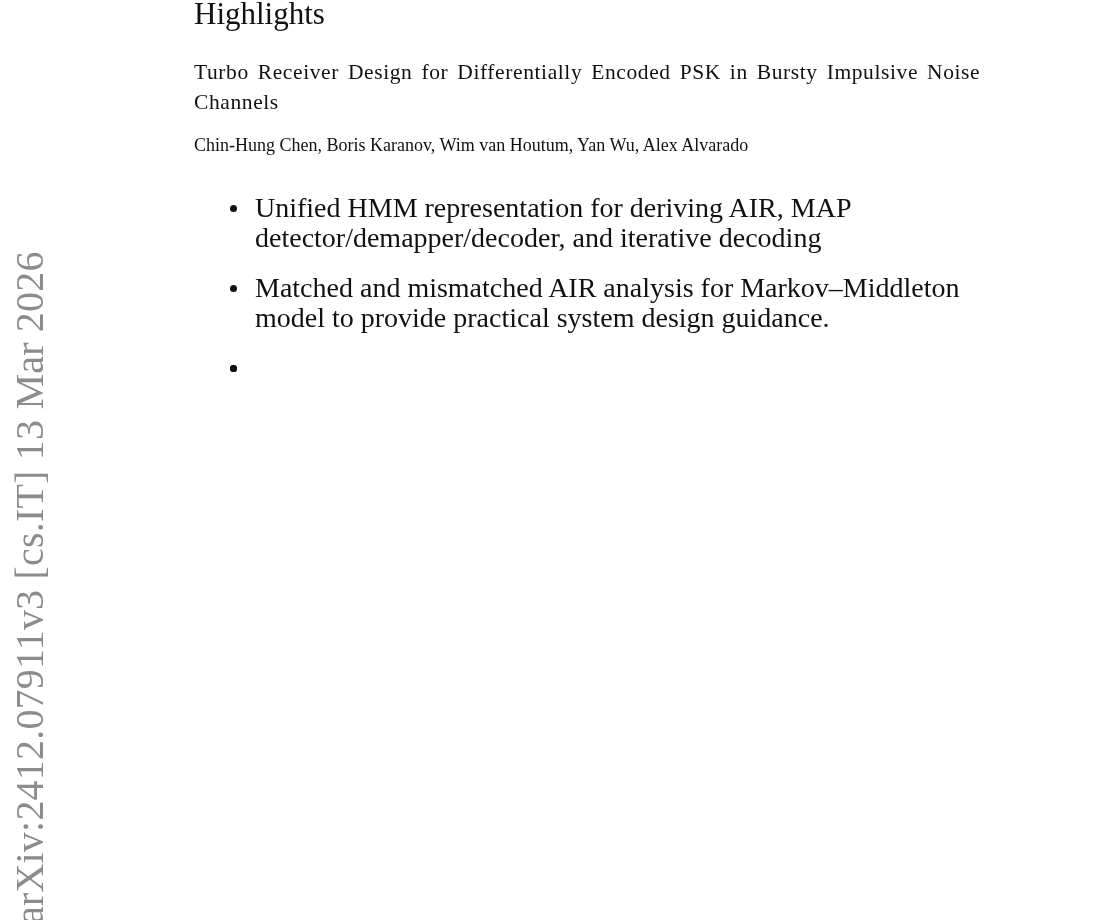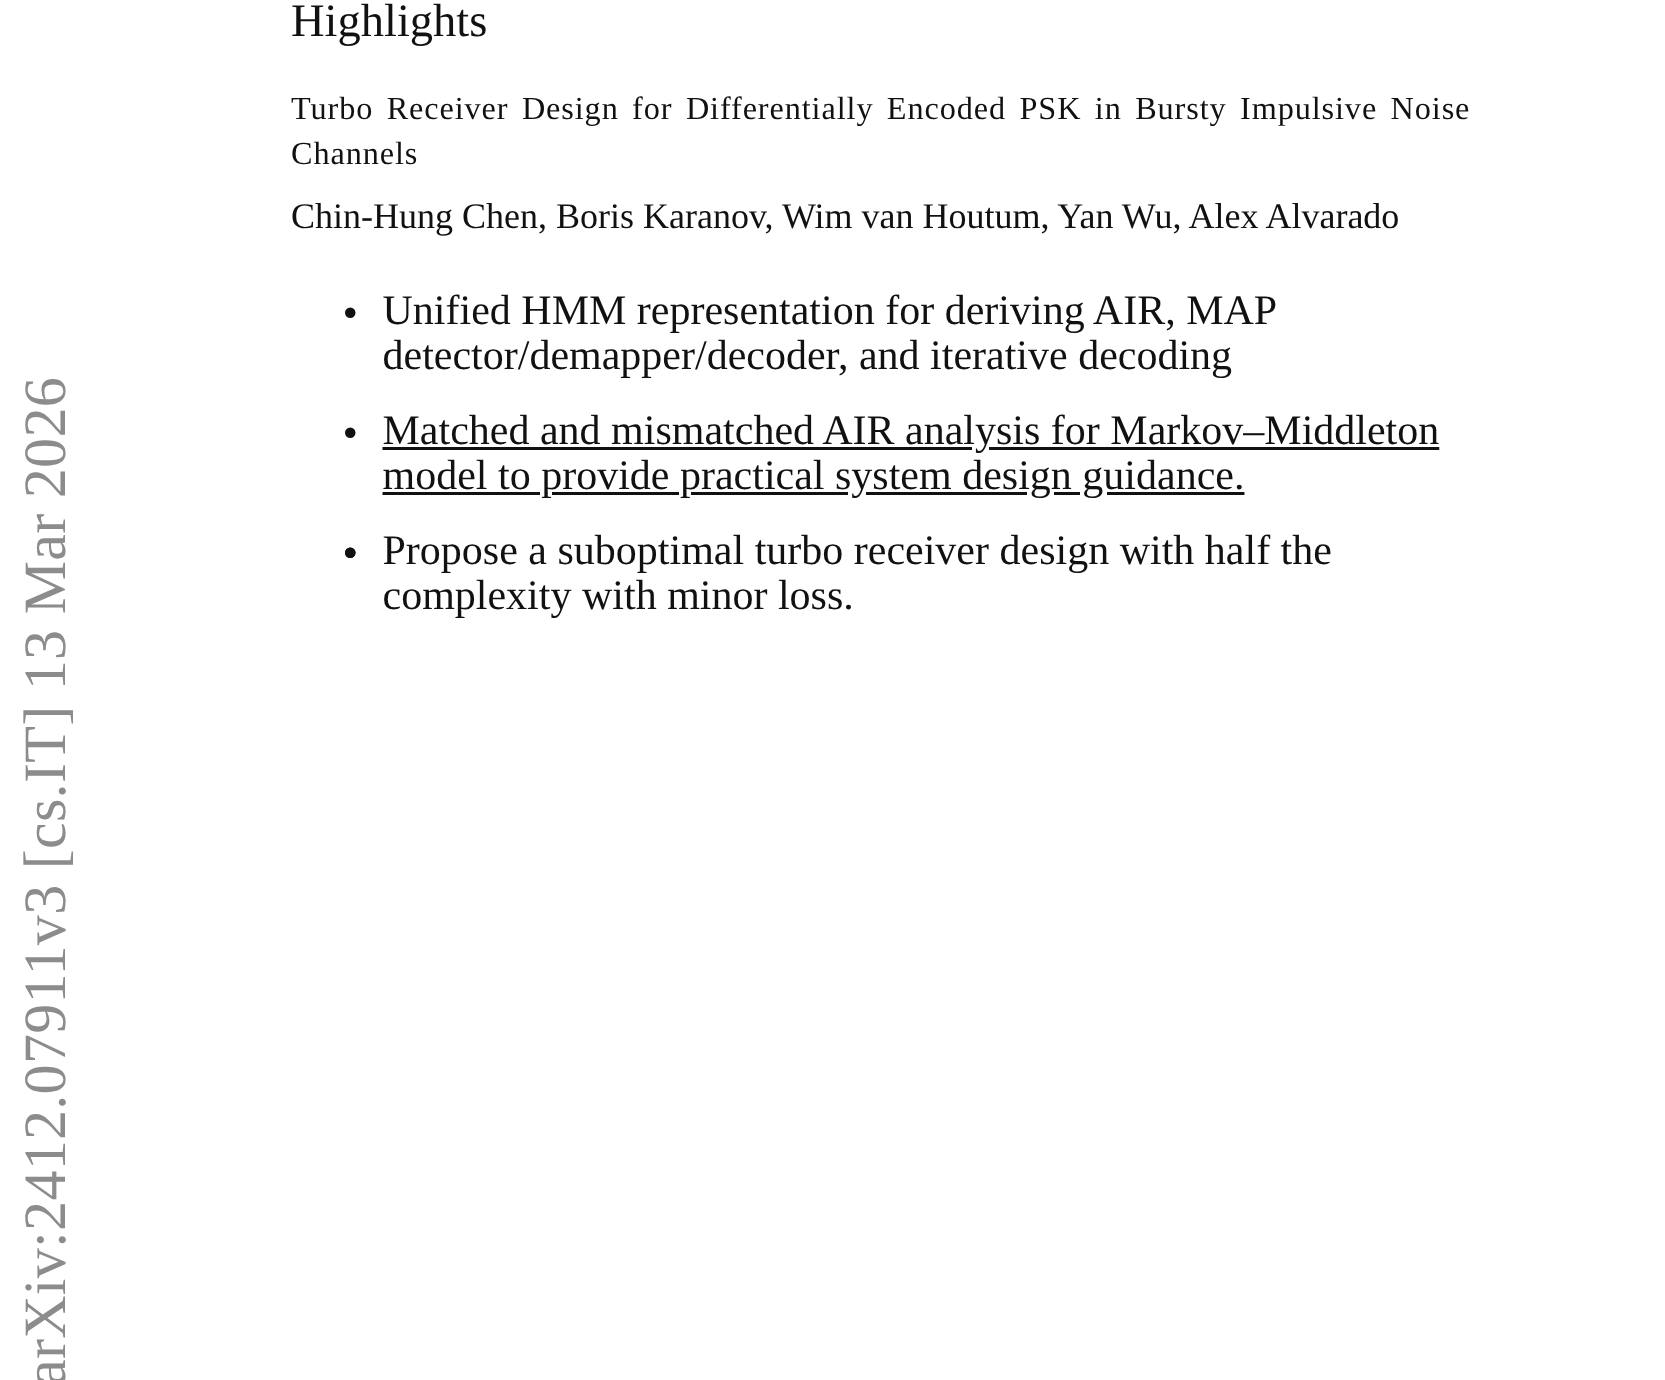--- a/index.html
+++ b/index.html
@@ -61,21 +61,21 @@
       letter-spacing: 0.6px;
       word-spacing: 3px;
       color: #111;
     }
     .authors {
       position: absolute;
       top: 130px;
       left: 0;
       margin: 0;
       font-family: "Liberation Serif", serif;
-      font-size: 24px;
+      font-size: 18px;
       line-height: 30px;
       color: #111;
       white-space: nowrap;
     }
     .highlights {
       position: absolute;
       top: 193px;
       left: 36px;
       width: 880px;
       margin: 0;
@@ -97,21 +97,21 @@
       top: 12px;
       width: 7px;
       height: 7px;
       border-radius: 50%;
       background: #111;
     }
     .hl-item .text {
       display: block;
     }
     .hl-item.w1 .text { width: 860px; }
-    .hl-item.w2 .text { width: 760px; text-decoration: underline; }
+    .hl-item.w2 .text { width: 760px; }
     .hl-item.w3 .text { width: 770px; }
     .hl-item.w4 .text { width: 760px; }
   </style>
 </head>
 <body>
 
 <div class="arxiv-stamp">arXiv:2412.07911v3  [cs.IT]  13 Mar 2026</div>
 
 <div class="page">
   <h1 class="heading">Highlights</h1>
@@ -127,16 +127,15 @@
     </li>
     <li class="hl-item w2">
       <span class="bullet"></span>
       <span class="text">Matched and mismatched AIR analysis for Markov–Middleton model to provide practical system design guidance.</span>
     </li>
     <li class="hl-item w3">
       <span class="bullet"></span>
     </li>
     <li class="hl-item w4">
       <span class="bullet"></span>
-      <span class="text">Propose a suboptimal turbo receiver design with half the complexity with minor loss.</span>
     </li>
   </ul>
 </div>
 
 </body></html>

